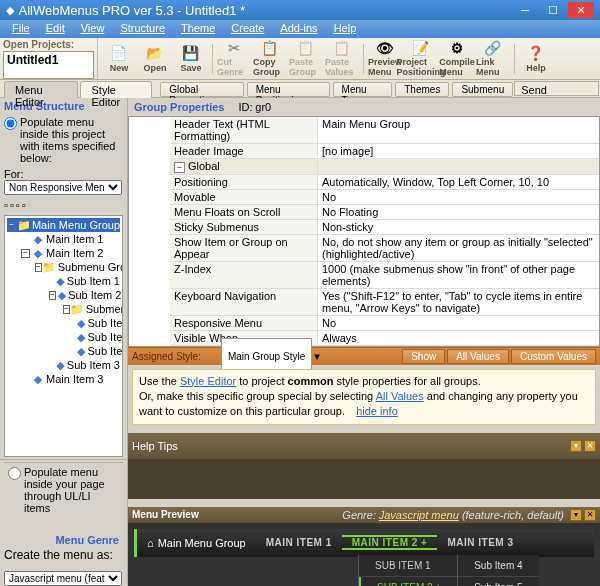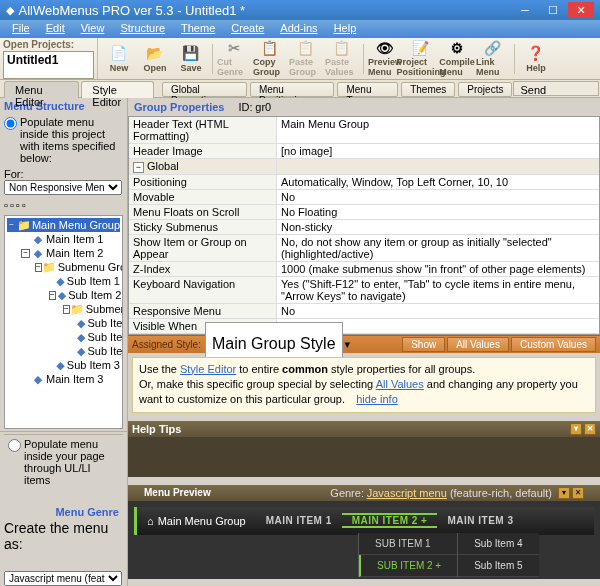--- a/index.html
+++ b/index.html
@@ -43,42 +43,42 @@
 .tree-tog { width: 9px; height: 9px; border: 1px solid #666; display: inline-flex; align-items: center; justify-content: center; margin-right: 2px; font-size: 8px; line-height: 1; cursor: pointer; }
 .tree-ico { width: 12px; height: 10px; margin-right: 2px; display: inline-flex; align-items: center; justify-content: center; }
 .tree-ico.folder { color: #D4A84A; }
 .tree-ico.page { color: #4A7BC8; }
 .tree .ch { margin-left: 14px; }
 .main { flex: 1; display: flex; flex-direction: column; background: #D6D2C9; overflow: hidden; }
 .gprops-hdr { padding: 3px 6px; background: #D6D2C9; display: flex; align-items: center; }
 .gprops-hdr .title { color: #3A5FCD; font-weight: bold; font-size: 11px; }
 .gprops-hdr .gid { margin-left: 14px; font-size: 10px; }
 .propgrid { background: white; border: 1px solid #999; }
-.prow { display: flex; border-bottom: 1px solid #DDD; font-size: 10px; min-height: 14px; }
+.prow { display: flex; border-bottom: 1px solid #DDD; font-size: 10px; min-height: 14px; margin-left: 41px; }
 .prow .pname { width: 148px; padding: 1px 4px; border-right: 1px solid #DDD; background: #F5F5F0; }
 .prow .pval { flex: 1; padding: 1px 4px; }
 .prow.cat { background: #EDE9DC; }
 .prow.cat .pname { background: #EDE9DC; font-weight: normal; }
 .prow .tog { width: 11px; height: 11px; border: 1px solid #888; display: inline-flex; align-items: center; justify-content: center; font-size: 9px; margin-right: 3px; background: white; cursor: pointer; }
 .stylebar { height: 18px; background: linear-gradient(#D98A3E,#C57530); display: flex; align-items: center; padding: 0 4px; border-top: 1px solid #A6621F; }
 .stylebar .lbl { color: #5A2E0A; font-size: 10px; }
-.stylebar .val { background: white; padding: 12px 6px; margin-left: 4px; font-size: 16px; border: 1px solid #999; }
+.stylebar .val { background: white; padding: 12px 6px; margin-left: 20px; font-size: 10px; border: 1px solid #999; }
 .stylebar .btns { margin-left: auto; display: flex; gap: 2px; }
 .stylebar .sbtn { padding: 1px 8px; background: linear-gradient(#E6A366,#D4863A); border: 1px solid #A6621F; color: white; font-size: 10px; cursor: pointer; }
 .info { background: #FFF9E8; border: 1px solid #D4C88A; margin: 4px; padding: 4px 6px; font-size: 10px; line-height: 1.4; }
 .info a { color: #2A6AC8; text-decoration: underline; }
 .helptips { margin: 4px 0; }
-.panel-hdr { height: 16px; background: linear-gradient(#7A6B4A,#5F533A); color: white; display: flex; align-items: center; padding: 0 4px; font-size: 10px; font-weight: bold; gap: 43px; }
+.panel-hdr { height: 26px; background: linear-gradient(#7A6B4A,#5F533A); color: white; display: flex; align-items: center; padding: 0 4px; font-size: 10px; font-weight: normal; gap: 43px; }
 .panel-hdr .pbtns { margin-left: auto; display: flex; gap: 2px; }
 .panel-hdr .pbtn { width: 12px; height: 12px; background: #D4A038; border: 1px solid #8A6020; cursor: pointer; font-size: 8px; display: flex; align-items: center; justify-content: center; }
 .helptips-body { height: 40px; background: #4A4030; }
 .preview-sec { margin-top: 4px; }
-.preview-hdr-row { display: flex; align-items: center; background: linear-gradient(#7A6B4A,#5F533A); height: 16px; padding: 0 16px; }
+.preview-hdr-row { display: flex; align-items: center; background: linear-gradient(#7A6B4A,#5F533A); height: 16px; padding: 0 4px; }
 .preview-hdr-row .pt { color: white; font-weight: bold; font-size: 10px; }
-.preview-hdr-row .genre { margin-left: auto; color: #DDD; font-size: 10px; }
+.preview-hdr-row .genre { margin-left: auto; color: #DDD; font-size: 10px; font-style: italic; }
 .preview-hdr-row .genre a { color: #FFD98A; text-decoration: underline; }
 .preview-body { height: 78px; background: #333; position: relative; padding: 6px; }
 .prev-menu { background: linear-gradient(#3A3A3A,#1A1A1A); height: 28px; display: flex; align-items: center; color: white; font-family: Arial; border-left: 3px solid #7FD040; }
 .prev-home { display: flex; align-items: center; padding: 0 10px; font-size: 15px; gap: 4px; }
 .prev-item { padding: 0 10px; font-size: 10px; font-weight: bold; letter-spacing: 0.5px; color: #CCC; }
 .prev-item.active { color: #7FD040; border-top: 2px solid #7FD040; border-bottom: 2px solid #7FD040; }
 .prev-sub { position: absolute; left: 230px; top: 32px; display: flex; }
 .prev-col { background: #2A2A2A; border-left: 1px solid #555; }
 .prev-sitem { padding: 5px 16px; color: #CCC; font-size: 10px; border-bottom: 1px solid #444; }
 .prev-sitem.active { color: #7FD040; border-left: 2px solid #7FD040; }
@@ -170,21 +170,21 @@
 <div class="tabrow">
   <div class="maintabs">
     <div class="tab active">Menu Editor</div>
     <div class="tab">Style Editor</div>
   </div>
   <div class="righttabs">
     <div class="rtab">Global Properties</div>
     <div class="rtab">Menu Positioning</div>
     <div class="rtab">Menu Type</div>
     <div class="rtab">Themes</div>
-    <div class="rtab">Projects</div>
+    <div class="rtab">Submenu</div>
   </div>
   <div class="spacer"></div>
   <div class="feedback">Send Feedback</div>
 </div>
 
 <div class="content">
   <div class="sidebar">
     <div class="side-hdr">Menu Structure</div>
     <div class="side-opt">
       <input type="radio" checked="" style="">
@@ -271,21 +271,21 @@
             <span>Main Item 3</span>
           </div>
       </div>
     </div>
     <div class="side-bottom">
       <div class="side-opt" style="border-top:1px solid #B5AE9A; padding-top:3px;">
         <input type="radio" style="">
         <span>Populate menu inside your page through UL/LI items</span>
       </div>
       <div class="side-hdr" style="margin-top:16px;text-align:right;">Menu Genre</div>
-      <div style="padding:0 0 19px 0; font-size:14px;">Create the menu as:</div>
+      <div style="padding:0 0 9px 0; font-size:12px;">Create the menu as:</div>
       <select style="width:118px; font-size:10px;"><option>Javascript menu (feature-rich)</option></select>
     </div>
   </div>
 
   <div class="main">
     <div class="gprops-hdr">
       <span class="title">Group Properties</span>
       <span class="gid"><span>ID:</span> <span>gr0</span></span>
     </div>
     <div class="propgrid" id="propgrid">
@@ -342,21 +342,21 @@
       <span class="lbl">Assigned Style:</span>
       <span class="val">Main Group Style</span>
       <span style="margin-left:2px; cursor:pointer;">▾</span>
       <div class="btns">
         <span class="sbtn">Show</span>
         <span class="sbtn">All Values</span>
         <span class="sbtn">Custom Values</span>
       </div>
     </div>
     <div class="info">
-      <span>Use the </span><a href="#">Style Editor</a><span> to entire </span><b>common</b><span> style properties for all groups.</span><br>
+      <span>Use the </span><a href="#">Style Editor</a><span> to project </span><b>common</b><span> style properties for all groups.</span><br>
       <span>Or, make this specific group special by selecting </span><a href="#">All Values</a><span> and changing any property you want to customize on this particular group.</span>
       &nbsp;&nbsp;&nbsp;<a href="#">hide info</a>
     </div>
 
     <div class="helptips">
       <div class="panel-hdr">
         <span>Help Tips</span>
         <div class="pbtns">
           <span class="pbtn">▾</span>
           <span class="pbtn">✕</span>

